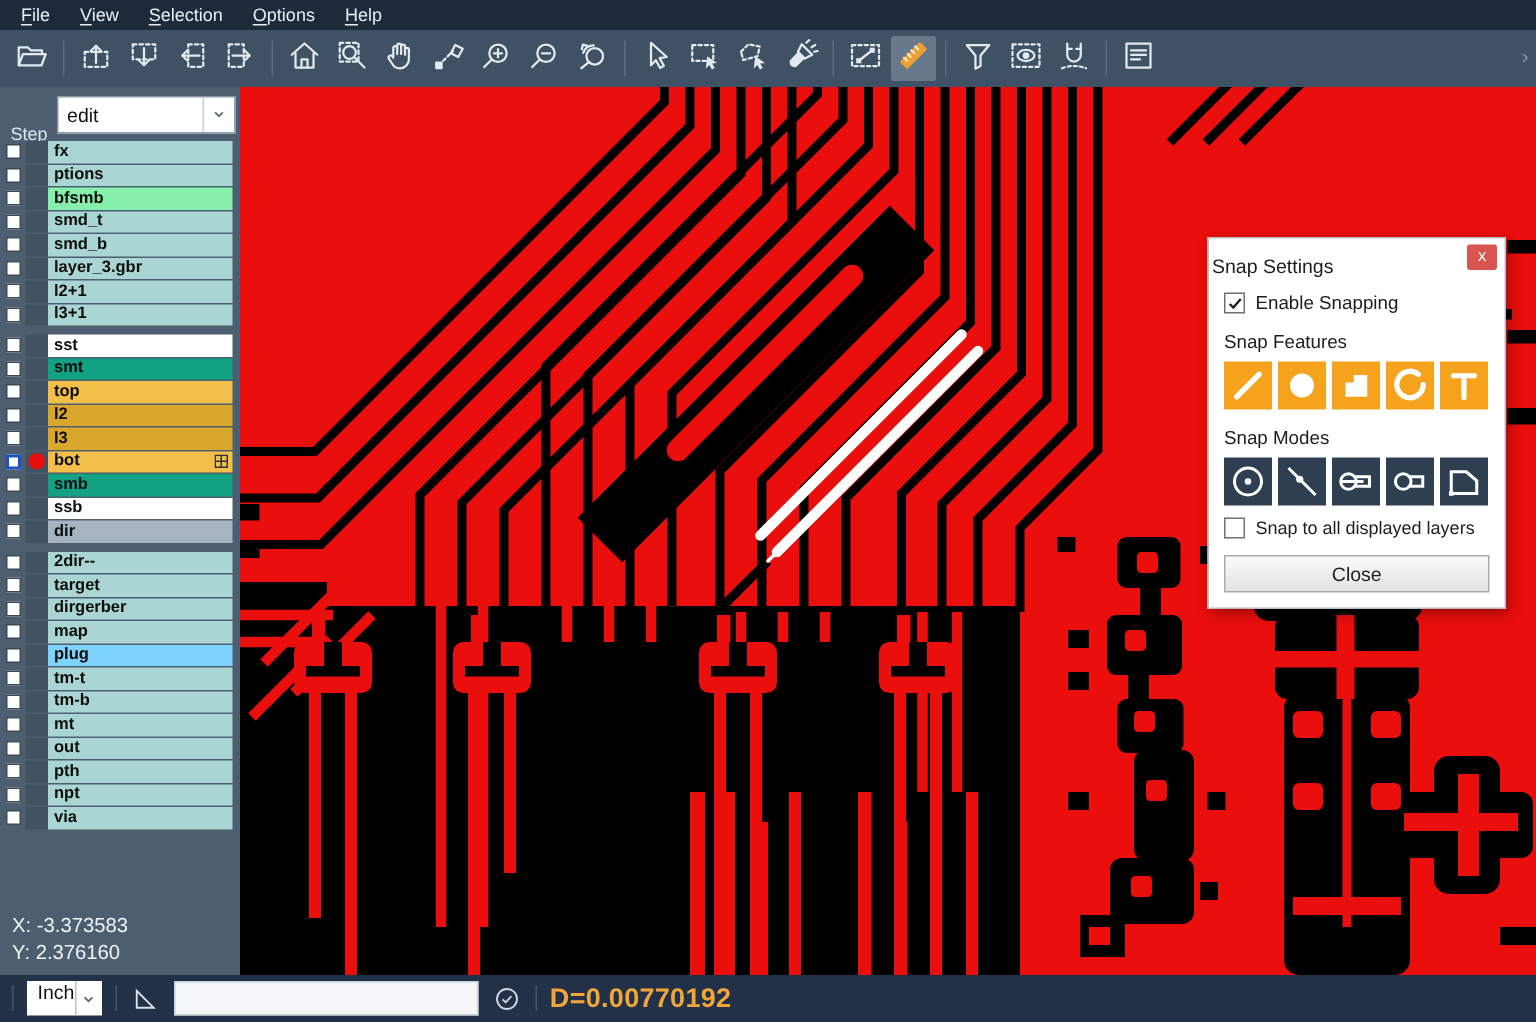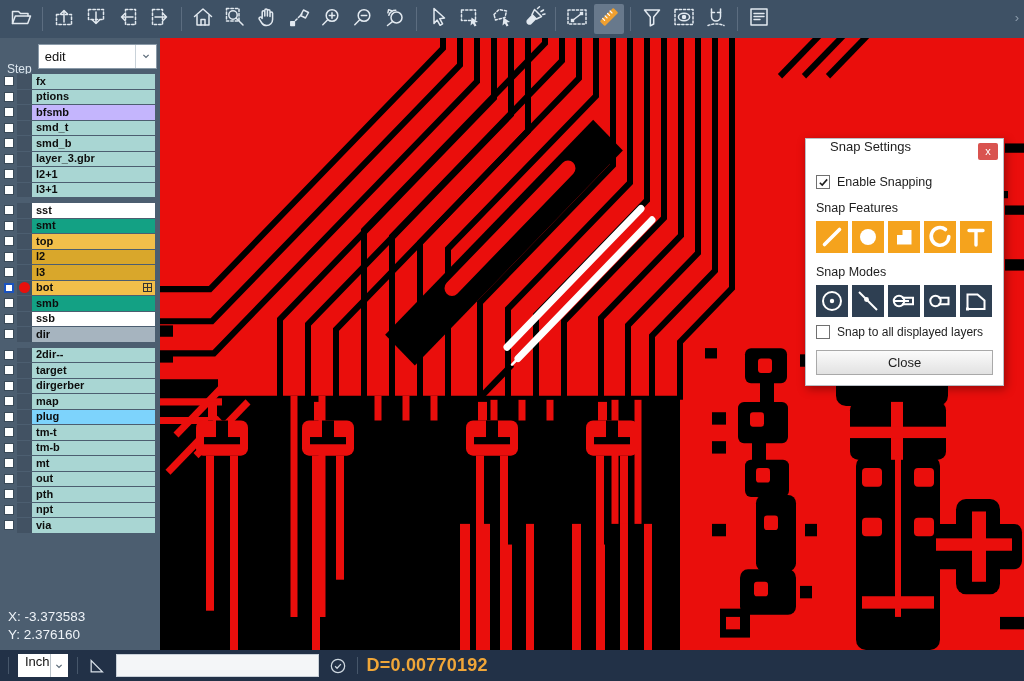--- a/index.html
+++ b/index.html
@@ -42,21 +42,21 @@
 
   .coords{position:absolute;bottom:0;left:0;right:0;padding:5px 8px 8px;background:#4c5e70;}
   .coords div{font-size:13.5px;color:#eef3f8;margin-top:3px;}
 
   
   .canvas-wrap{flex:1 1 auto;position:relative;overflow:hidden;background:#ea0e0c;}
   .canvas-wrap svg.pcb{position:absolute;left:0;top:0;width:100%;height:100%;display:block;}
 
   
   .snap-dialog{position:absolute;left:805px;top:100px;width:197px;background:#fff;border:1px solid #b9bfc6;box-shadow:2px 3px 9px rgba(0,0,0,.35);color:#1d1d1d;z-index:5;}
-  .sd-titlebar{height:26px;display:flex;align-items:flex-start;padding-left:24px;position:relative;}
+  .sd-titlebar{height:26px;display:flex;align-items:flex-end;padding-left:2px;position:relative;}
   .sd-title{font-size:13px;}
   .sd-close-x{position:absolute;top:4px;right:5px;width:20px;height:17px;background:#d9534f;color:#fff;font-size:11px;line-height:1;display:flex;align-items:center;justify-content:center;border-radius:2px;cursor:default;}
   .sd-body{padding:2px 10px 10px;}
   .sd-checkrow{display:flex;align-items:center;gap:7px;margin-top:8px;}
   .cbox{width:14px;height:14px;background:#fff;border:1px solid #707070;display:flex;align-items:center;justify-content:center;flex:0 0 auto;box-sizing:border-box;}
   .cbox svg{width:11px;height:11px;}
   .sd-checklabel{font-size:12.5px;}
   .sd-seclabel{margin-top:12px;font-size:12.5px;}
   .icon-row{display:flex;gap:4px;margin-top:6px;}
   .fbtn{width:32px;height:32px;background:#f5a31d;display:flex;align-items:center;justify-content:center;}
@@ -71,20 +71,27 @@
   .unit-combo .combo-chev{border-left:1px solid #b9c2c9;width:17px;}
   .sb-icon svg{width:20px;height:20px;display:block;}
   .sb-input{width:193px;height:21px;background:#f4f6f8;border:1px solid #c8d0d8;font-size:13px;padding:0 4px;color:#111;font-family:"Liberation Sans",sans-serif;}
   .sb-dist{font-size:18px;font-weight:700;letter-spacing:.2px;}
 </style>
 </head>
 <body>
 
 <div class="app">
 
+  <div class="menubar">
+      <div class="menu-item"><u>F</u>ile</div>
+      <div class="menu-item"><u>V</u>iew</div>
+      <div class="menu-item"><u>S</u>election</div>
+      <div class="menu-item"><u>O</u>ptions</div>
+      <div class="menu-item"><u>H</u>elp</div>
+    </div>
 
   <div class="toolbar">
     <span class="toolbar-chevron">›</span>
   <div class="tbtn">
         <span><svg viewBox="0 0 24 24" stroke="#e2e9f0" stroke-width="1.5" fill="none" stroke-linecap="round" stroke-linejoin="round">
             <path d="M3.5 18.5 V6.5 h6 l2 2 h7.5 v2.5"></path>
             <path d="M3.5 18.5 l2.8-7.5 h15.2 l-2.8 7.5 Z"></path>
           </svg></span>
       </div>
       <div class="tsep"></div>
@@ -264,21 +271,21 @@
               <div class="lind"></div>
               <div class="llabel" style="background:#a9d6d3">
                 <span>ptions</span>
               </div>
             </div>
             <div class="lrow">
               <div class="lcheck-cell">
                 <div class="lcheck"></div>
               </div>
               <div class="lind"></div>
-              <div class="llabel" style="background:#c4b5fd">
+              <div class="llabel" style="background:#86efac">
                 <span>bfsmb</span>
               </div>
             </div>
             <div class="lrow">
               <div class="lcheck-cell">
                 <div class="lcheck"></div>
               </div>
               <div class="lind"></div>
               <div class="llabel" style="background:#a9d6d3">
                 <span>smd_t</span>

